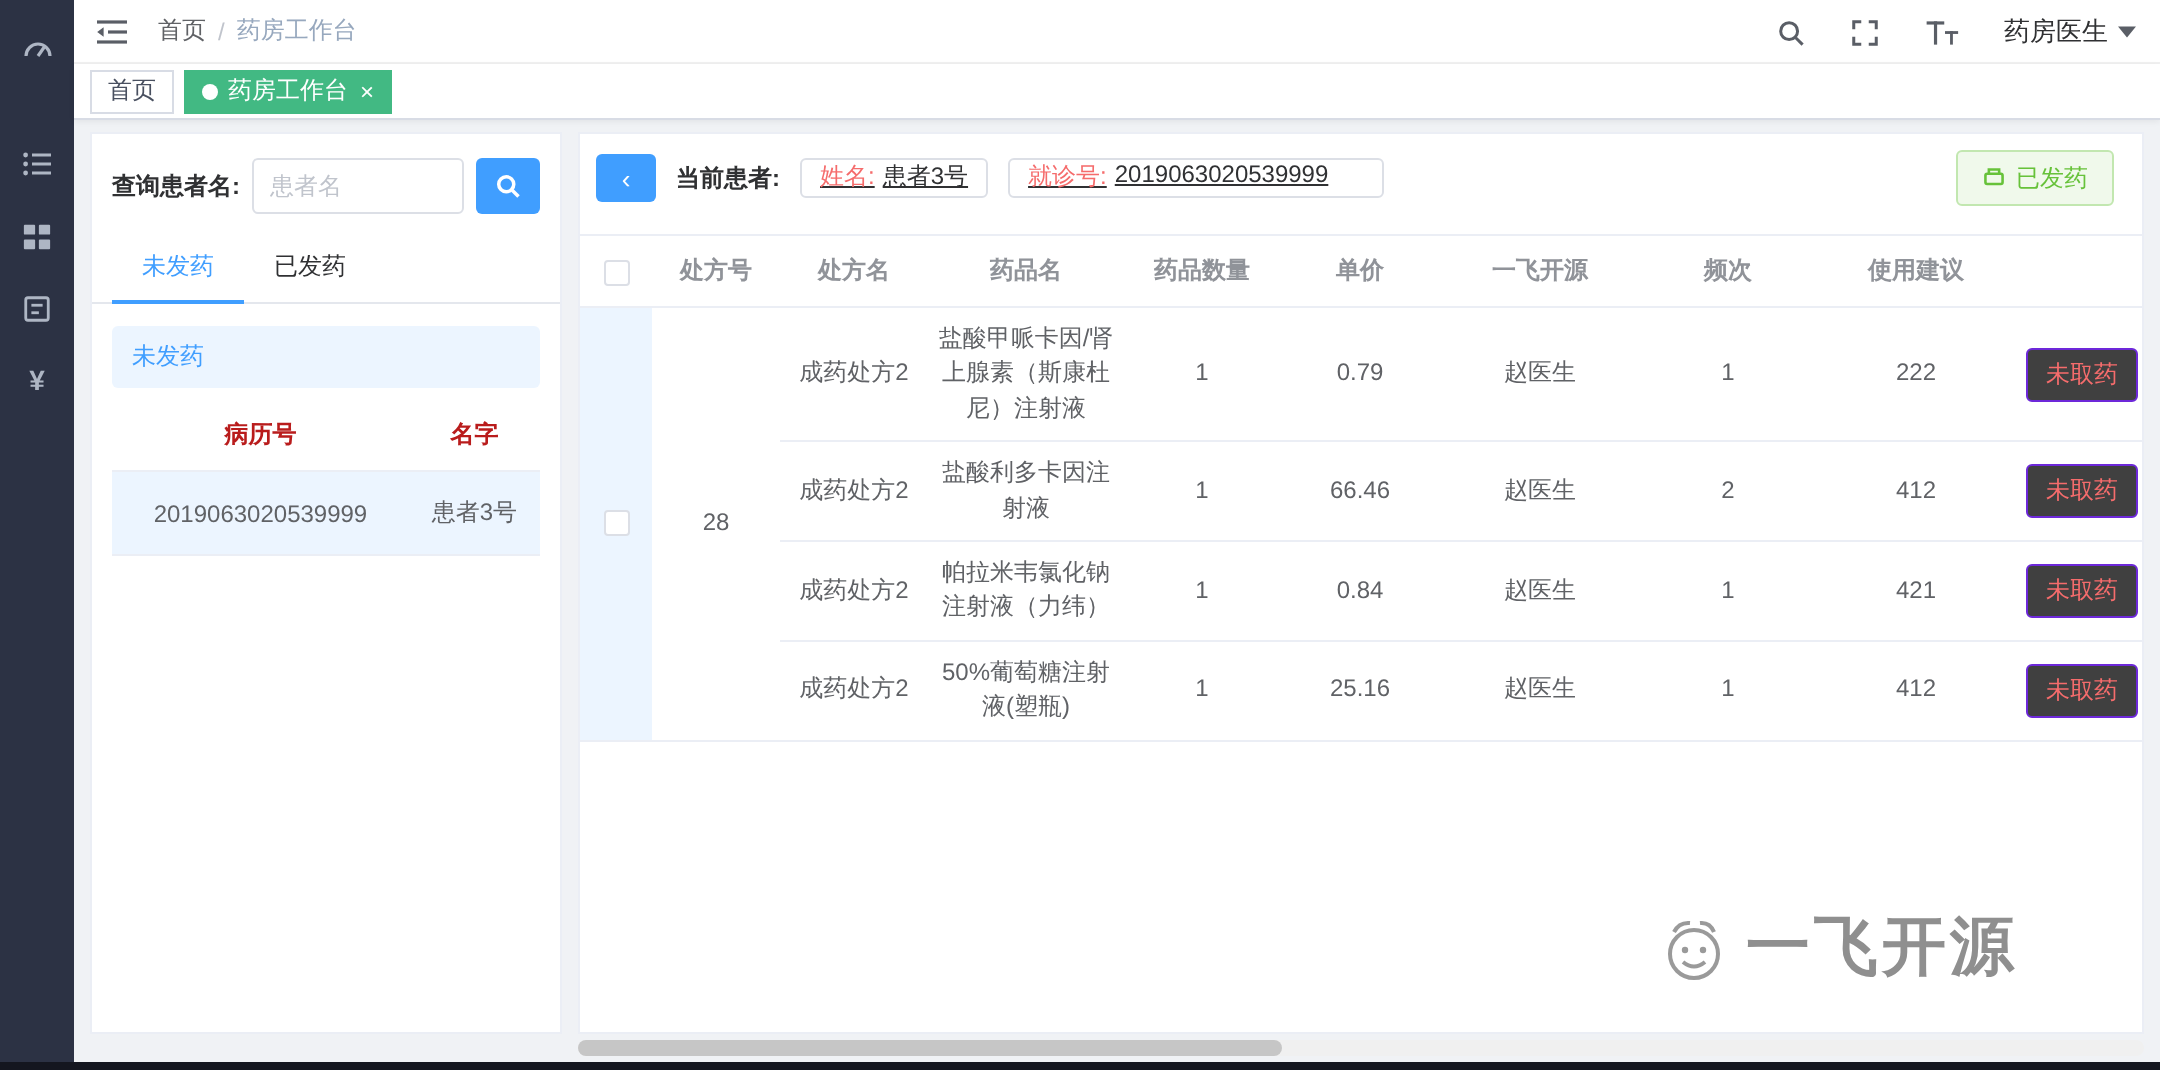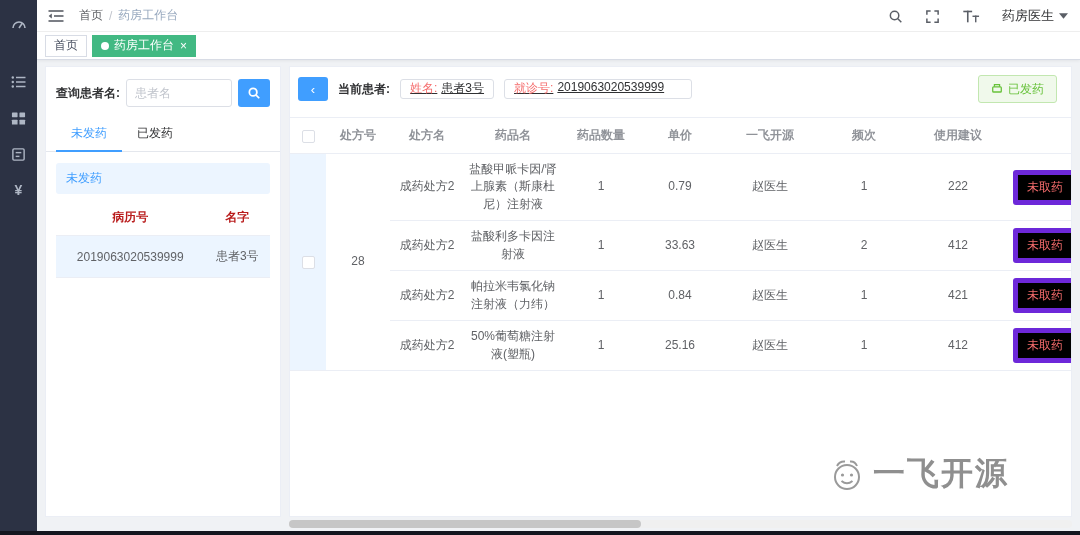--- a/index.html
+++ b/index.html
@@ -62,21 +62,21 @@
   .info-box.wide { min-width:188px; }
   .lbl-red { color:#f56c6c; }
   .info-val { color:#303133; }
   .dispense-btn { margin-left:auto; margin-right:6px; height:28px; padding:0 12px; background:#f0f9eb; border:1px solid #c2e7b0; color:#67c23a; border-radius:3px; font-size:12px; cursor:pointer; display:inline-flex; align-items:center; gap:5px; }
 
   .rx-table { width:100%; border-collapse:collapse; table-layout:fixed; margin-top:8px; }
   .rx-table th { color:#909399; font-weight:bold; font-size:12px; padding:9px 4px; border-bottom:1px solid #ebeef5; border-top:1px solid #ebeef5; text-align:center; background:#fff; }
   .rx-table td { color:#606266; font-size:12px; padding:7px 5px; border-bottom:1px solid #ebeef5; text-align:center; line-height:1.45; word-break:break-all; vertical-align:middle; }
   .cell-check { background:#ecf5ff; }
   .cb { display:inline-block; width:13px; height:13px; border:1px solid #dcdfe6; border-radius:2px; background:#fff; cursor:pointer; vertical-align:middle; }
-  .take-btn { padding:4px 9px; background:#000000; border:5px solid #6d28d9; color:#f56c6c; border-radius:3px; font-size:12px; cursor:pointer; white-space:nowrap; }
+  .take-btn { padding:4px 9px; background:#404040; border:1px solid #6d28d9; color:#f56c6c; border-radius:3px; font-size:12px; cursor:pointer; white-space:nowrap; }
 
   .watermark { position:absolute; right:62px; bottom:20px; display:flex; align-items:center; gap:6px; }
   .wm-text { font-size:32px; font-weight:bold; color:#8f8f8f; letter-spacing:2px; }
 
   .h-scrollbar { margin-top:3px; height:8px; background:#f0f0f0; border-radius:4px; position:relative; }
   .h-thumb { position:absolute; left:0; top:0; height:8px; width:45%; background:#c6c6c6; border-radius:4px; cursor:pointer; }
 
   .bottom-strip { position:absolute; left:0; right:0; bottom:0; height:4px; background:#14161f; }
 </style>
 </head>
@@ -283,21 +283,21 @@
                 <td>1</td>
                 <td>222</td>
                 <td>
                   <button class="take-btn">未取药</button>
                 </td>
               </tr>
               <tr>
                 <td>成药处方2</td>
                 <td>盐酸利多卡因注射液</td>
                 <td>1</td>
-                <td>33.63</td>
+                <td>66.46</td>
                 <td>赵医生</td>
                 <td>2</td>
                 <td>412</td>
                 <td>
                   <button class="take-btn">未取药</button>
                 </td>
               </tr>
               <tr>
                 <td>成药处方2</td>
                 <td>帕拉米韦氯化钠注射液（力纬）</td>

